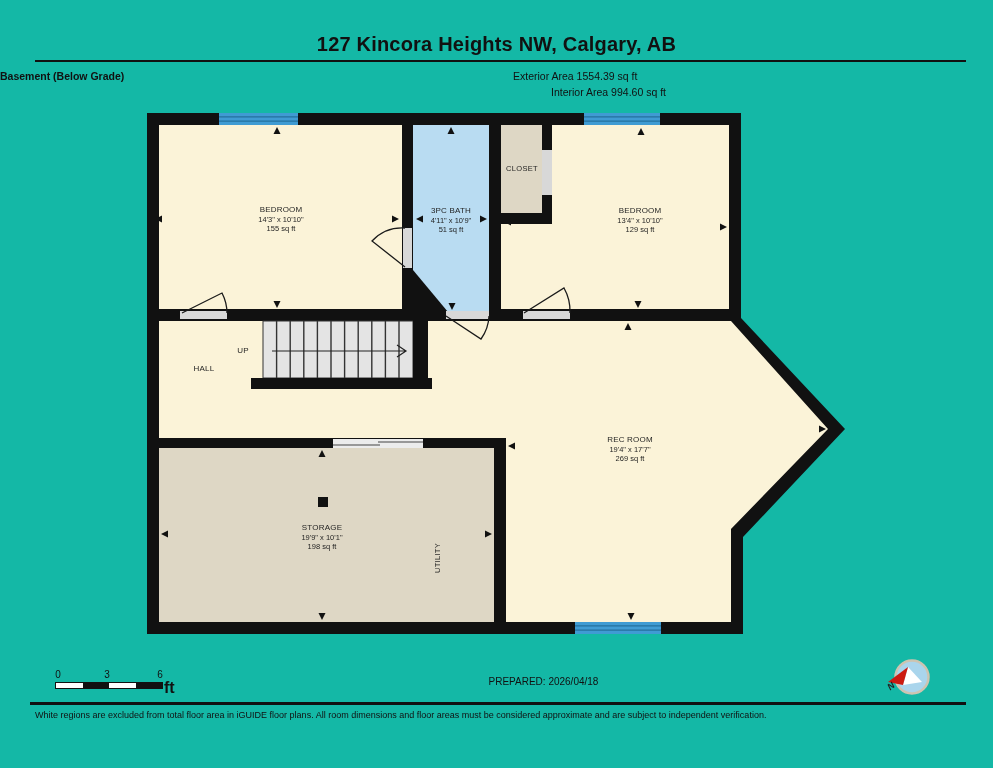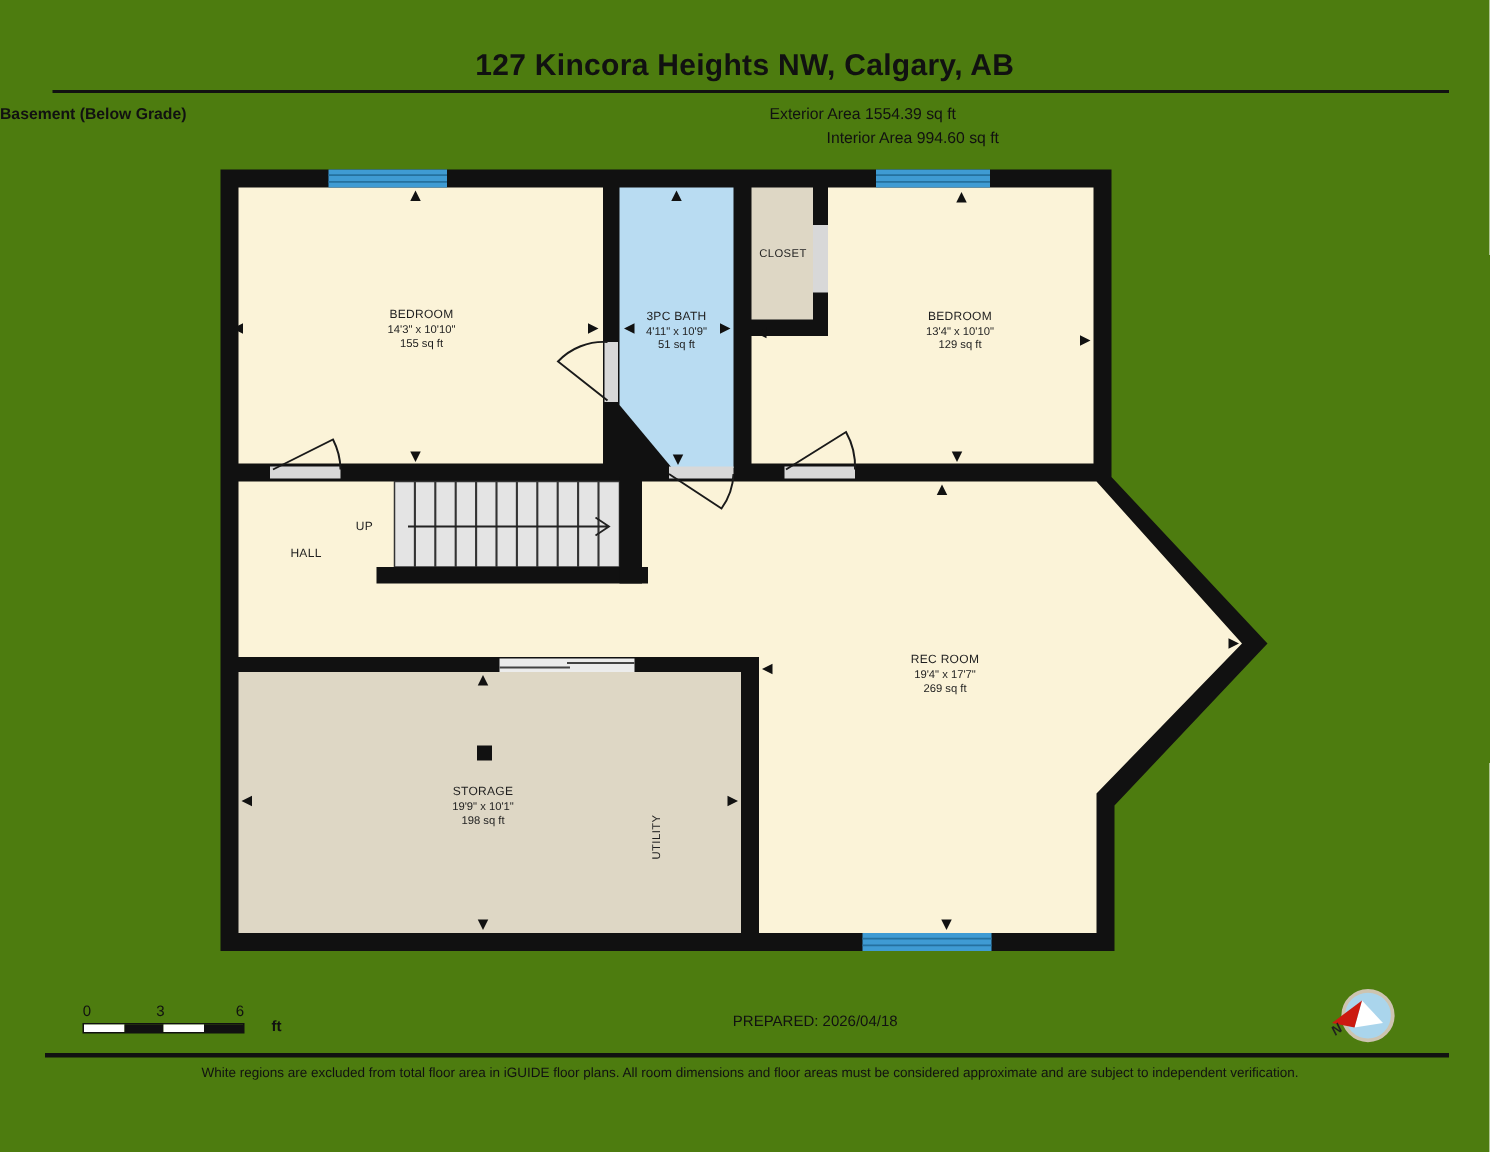--- a/index.html
+++ b/index.html
@@ -1,33 +1,33 @@
 <!DOCTYPE html>
 <html><head>
 <meta charset="utf-8">
 <style>
   html,body{margin:0;padding:0;background:#ffffff;}
-  #page{position:relative;width:993px;height:768px;background:#4d7c0f;overflow:hidden;
+  #page{position:relative;width:993px;height:768px;background:#14b8a6;overflow:hidden;
         font-family:"Liberation Sans", sans-serif;color:#111;}
   .abs{position:absolute;}
   #title{top:33px;left:0;width:993px;text-align:center;font-size:20px;font-weight:bold;letter-spacing:.2px;}
   #rule-top{top:60px;left:35px;width:931px;height:2px;background:#111;}
   #floor-label{top:70px;left:0;width:552px;font-size:10.5px;font-weight:bold;}
   #ext-area{top:70px;left:513px;font-size:10.5px;}
   #int-area{top:86px;left:513px;font-size:10.5px;margin-left:38px;}
   #plan-svg{top:0;left:0;}
   .scale-num{top:669px;font-size:10px;transform:translateX(-50%);}
   #scale-bar{top:682px;left:55px;width:106px;height:5px;border:1px solid #111;display:flex;}
   #scale-bar div{height:5px;width:26.5px;}
   .seg-w{background:#fff;} .seg-b{background:#111;}
-  #scale-unit{top:679px;left:181px;font-size:10px;font-weight:bold;}
+  #scale-unit{top:679px;left:164px;font-size:16px;font-weight:bold;}
   #prepared{top:676px;left:0;width:993px;text-align:center;font-size:10px;padding-left:47px;}
   #compass{top:654px;left:880px;}
   #rule-bottom{top:702px;left:30px;width:936px;height:3px;background:#111;}
-  #disclaimer{top:710px;left:35px;width:930px;font-size:9px;color:#111;text-align:center;}
+  #disclaimer{top:710px;left:35px;width:930px;font-size:9px;color:#111;}
   svg text{font-family:"Liberation Sans", sans-serif;fill:#1f1f1f;}
   .room-name{font-size:8px;letter-spacing:.2px;}
   .room-dim{font-size:7.5px;}
   .small-label{font-size:7.5px;letter-spacing:.3px;}
 </style>
 </head>
 <body>
 
 <div id="page">
 

